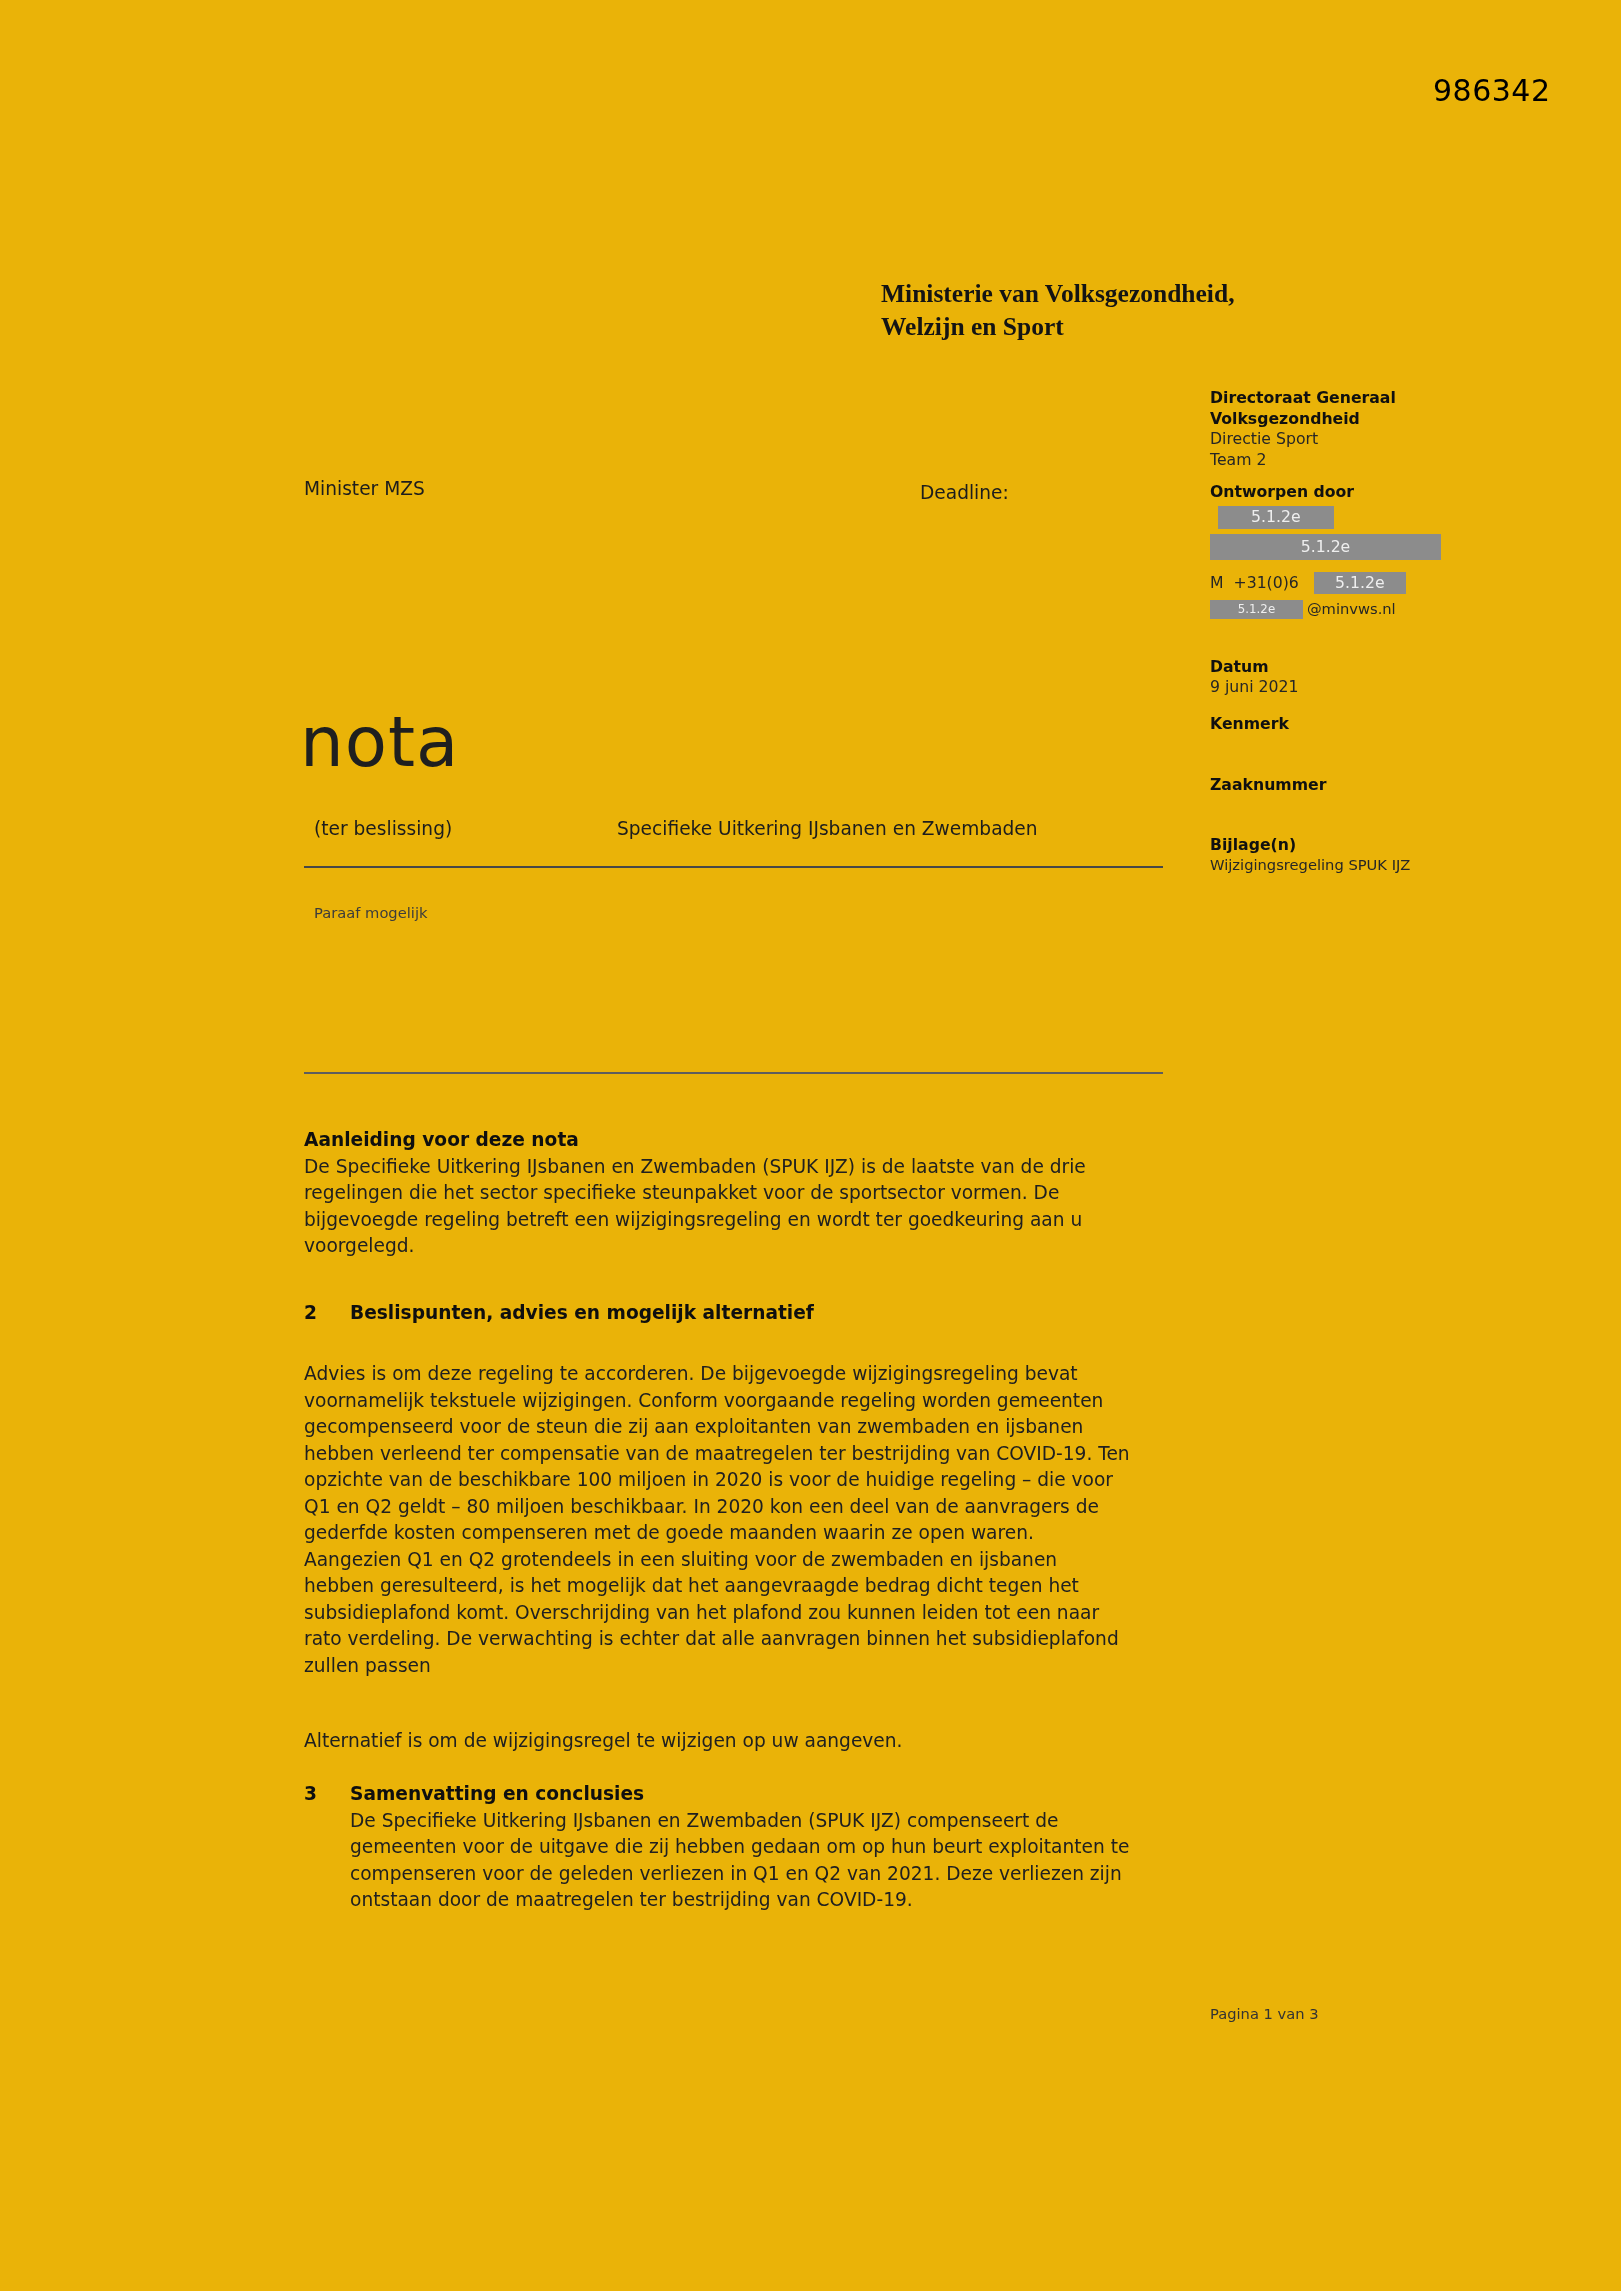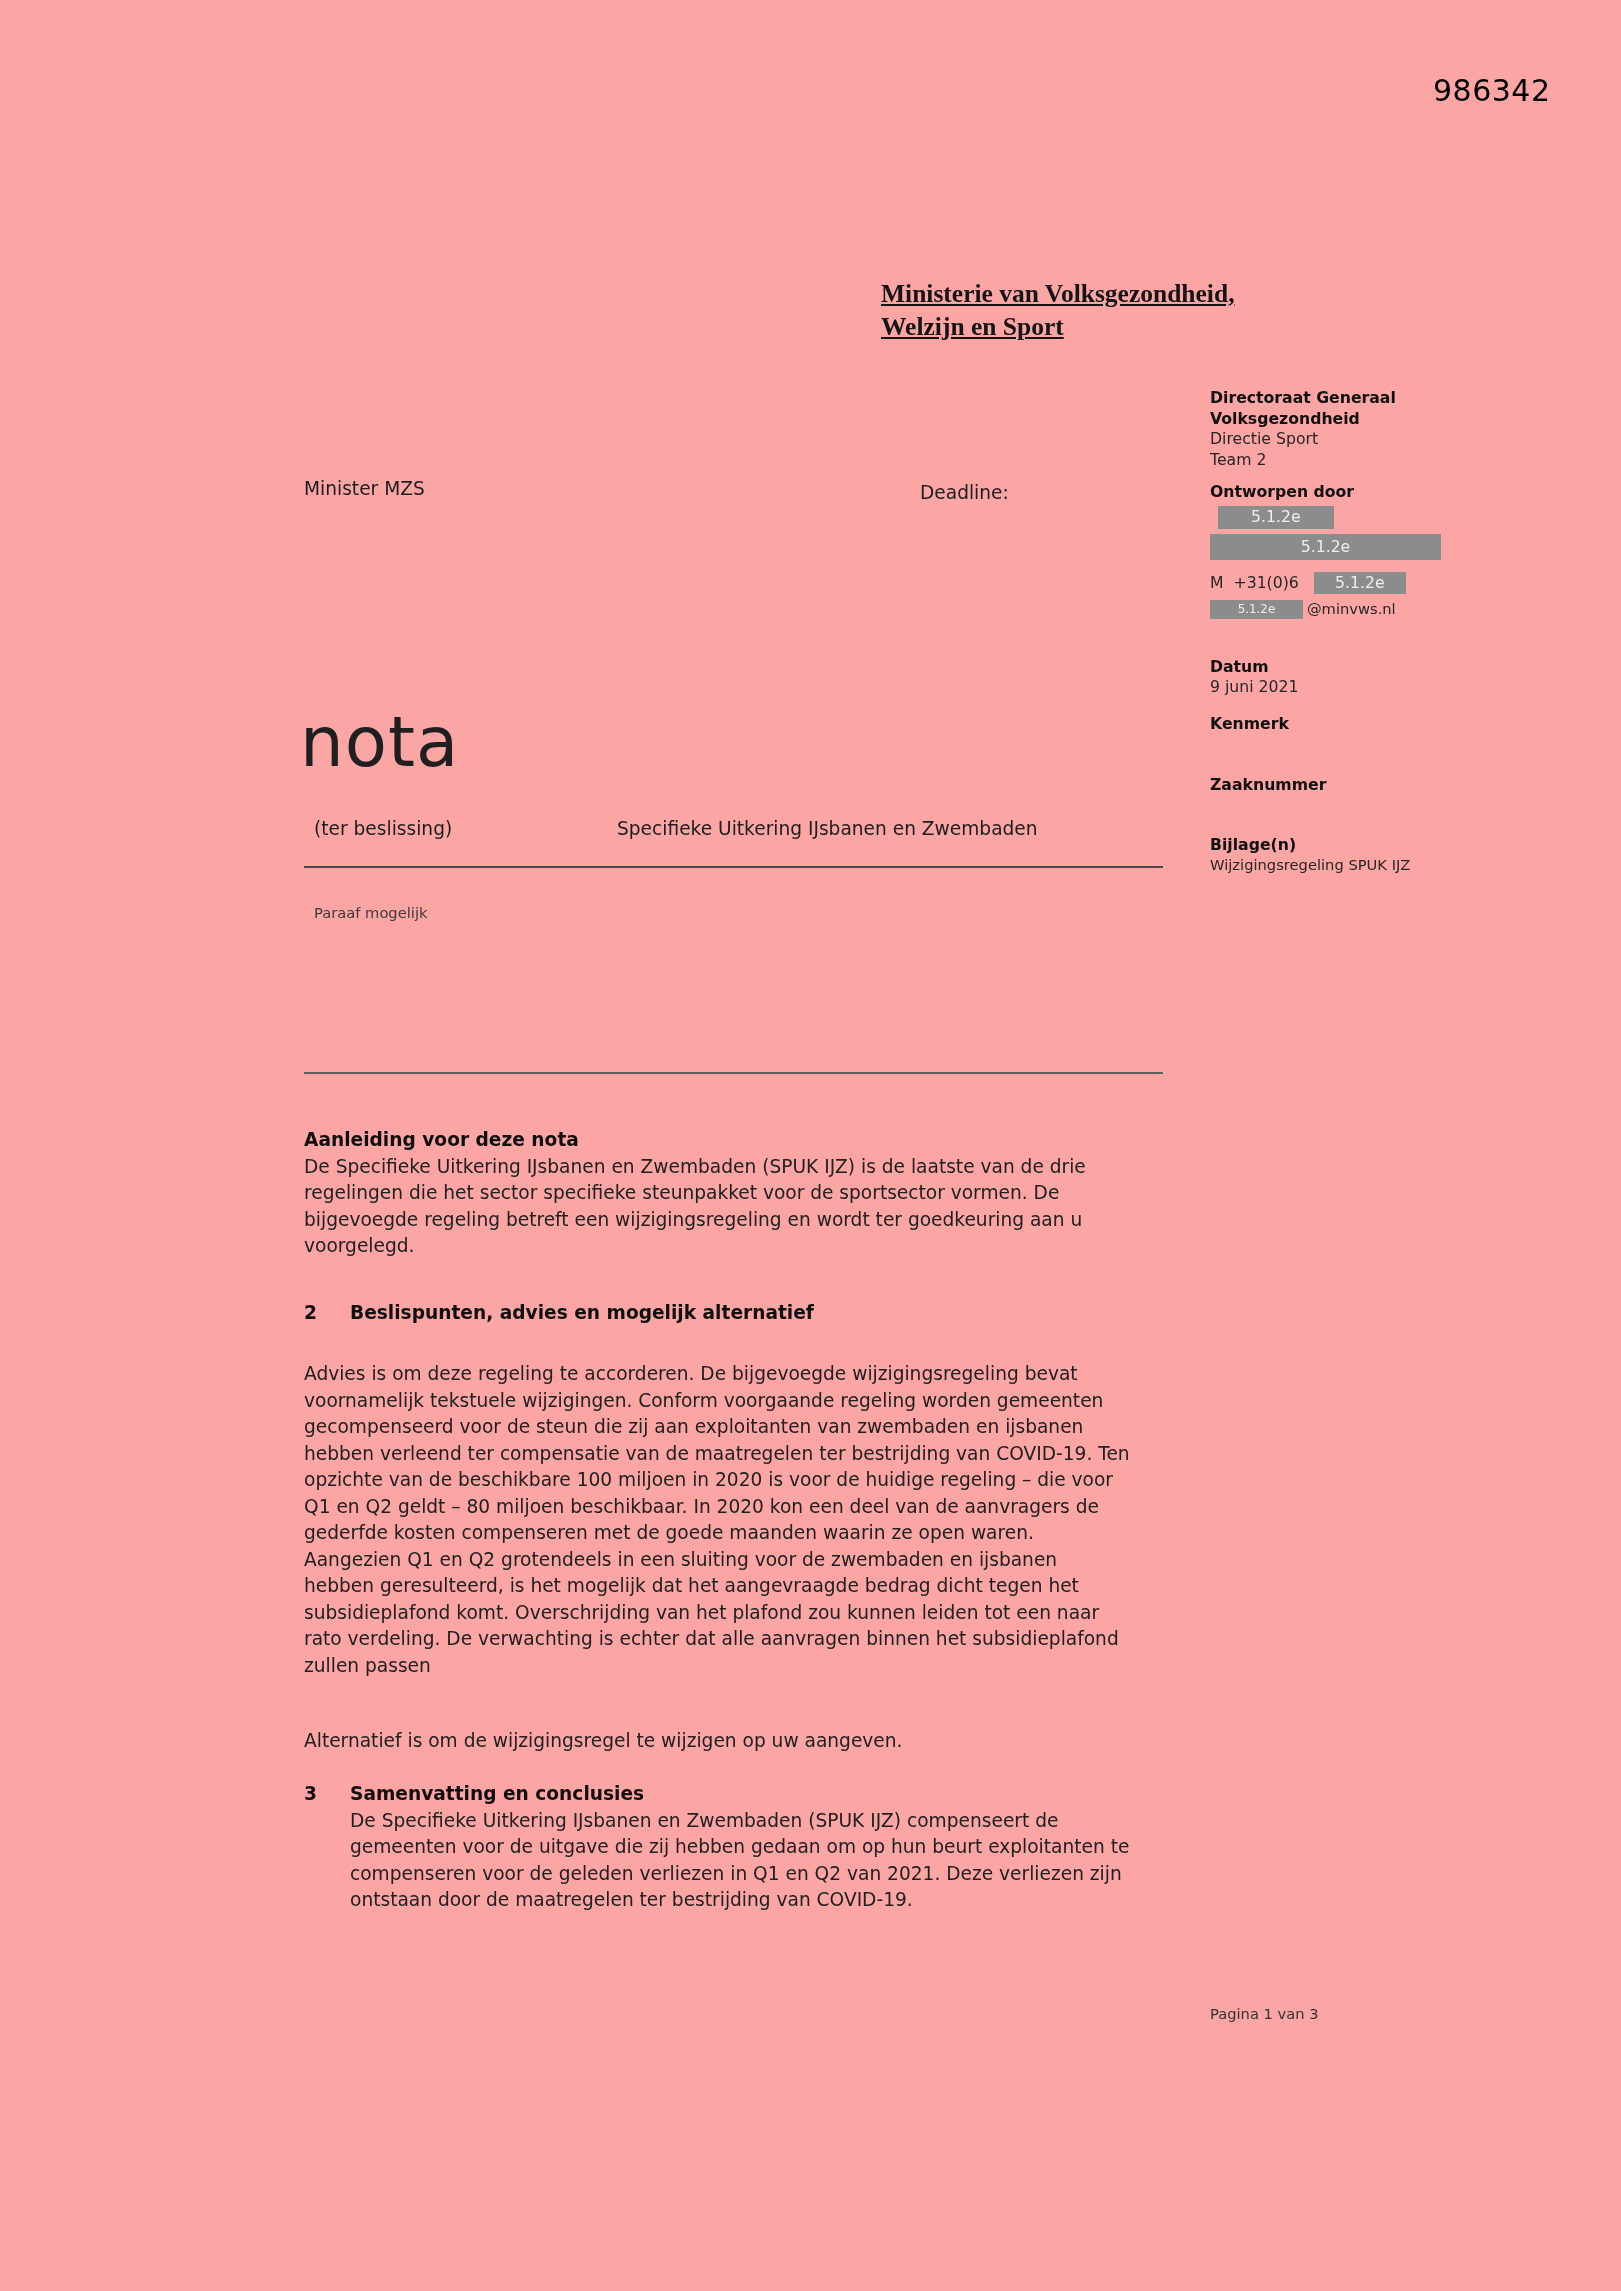--- a/index.html
+++ b/index.html
@@ -8,33 +8,33 @@
     height: 2292px;
     position: relative;
     background: #fdfdfd;
     font-family: "DejaVu Sans", "Liberation Sans", sans-serif;
     color: #1d1d1d;
   }
   .sheet {
     position: absolute;
     left: 0; top: 0;
     width: 1621px; height: 2292px;
-    background: #fca5a5;
+    background: #eab308;
   }
   .abs { position: absolute; }
   .pre { white-space: pre; }
 
   .doc-number {
     left: 1433px; top: 73px;
     font-size: 30px; color: #000; letter-spacing: 0.5px;
   }
   .ministry {
     left: 881px; top: 277px;
     font-family: "Liberation Serif", "DejaVu Serif", serif;
-    font-size: 25.5px; line-height: 33px; font-weight: 600; color: #141414; text-decoration: underline;
+    font-size: 25.5px; line-height: 33px; font-weight: 600; color: #141414;
   }
   .minister { left: 304px; top: 478px; font-size: 18.6px; }
   .deadline { left: 920px; top: 482px; font-size: 18.6px; }
 
   
   .sidebar {
     left: 1210px; top: 388px; width: 251px;
     font-size: 15.7px; line-height: 20.6px; color: #262626;
   }
   .sidebar .b { font-weight: bold; color: #101010; }

